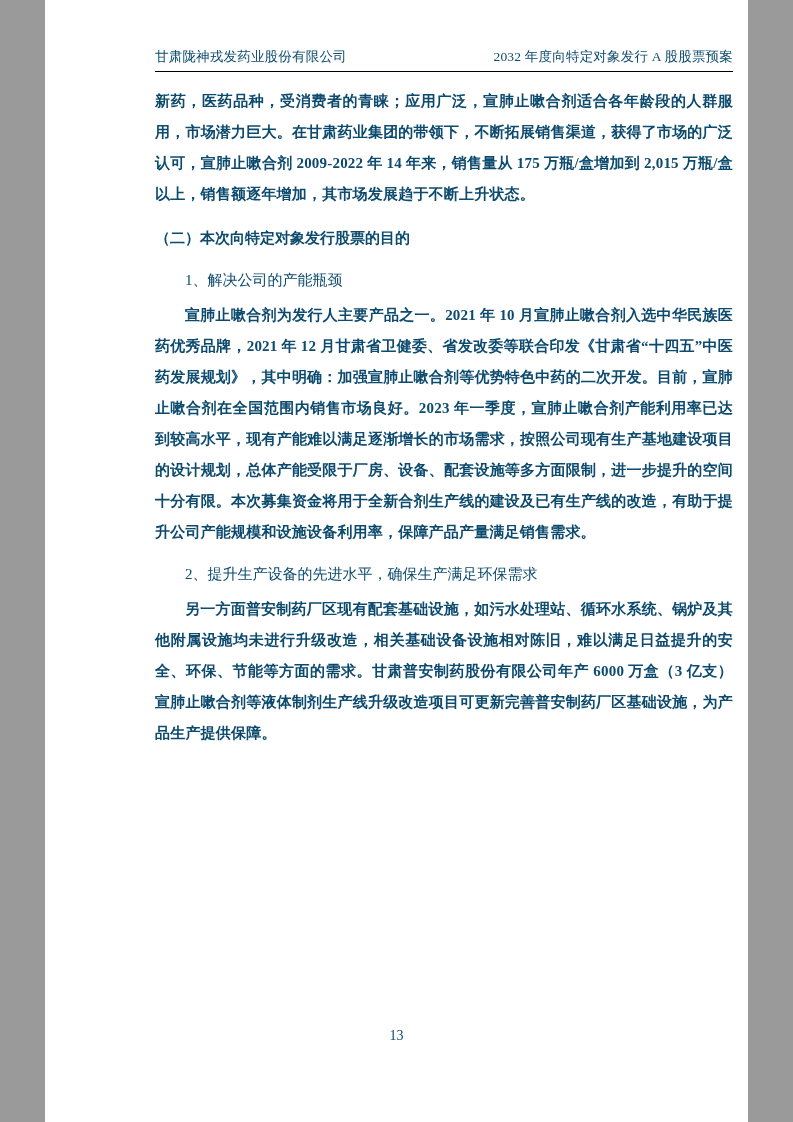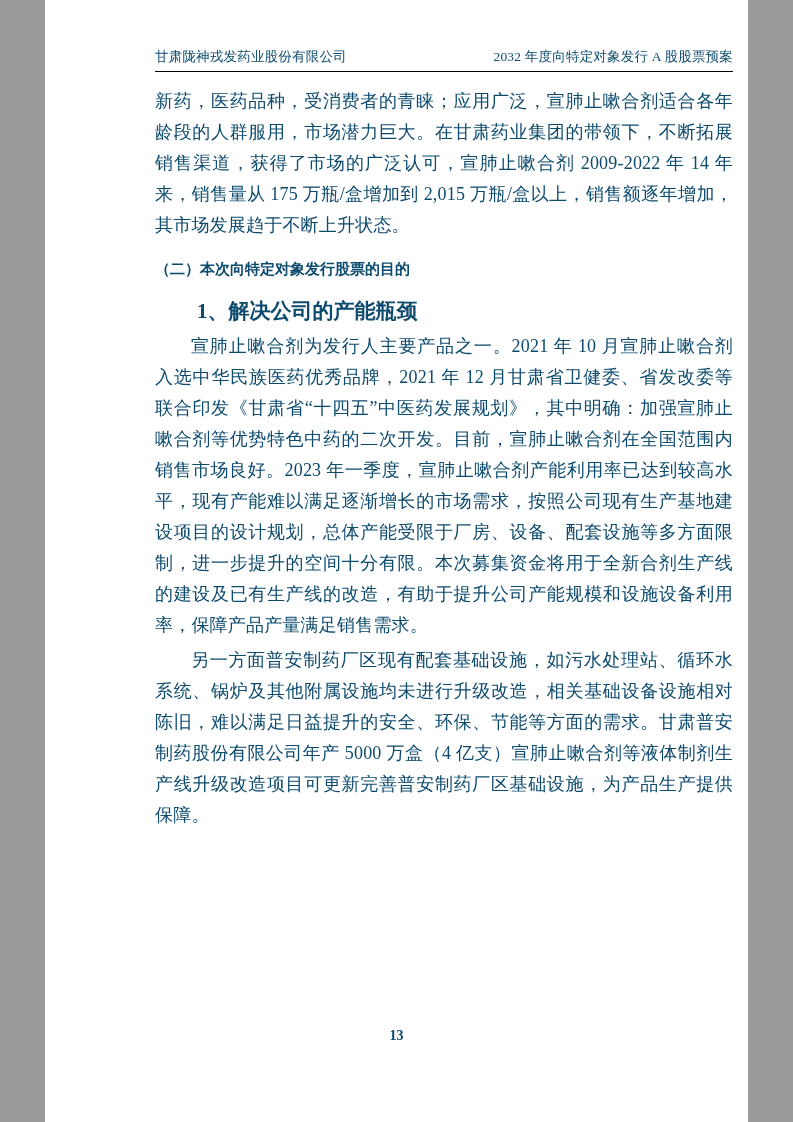--- a/index.html
+++ b/index.html
@@ -37,53 +37,53 @@
   .header-left {
     white-space: nowrap;
   }
   .header-right {
     white-space: nowrap;
   }
   .body-text {
     margin-top: 14px;
   }
   p.para {
-    font-size: 18px;
+    font-size: 15px;
     line-height: 31px;
     margin: 0 0 4px 0;
     text-align: justify;
     text-justify: inter-ideograph;
     letter-spacing: 0.2px;
+    font-weight: bold;
   }
   p.indent {
     text-indent: 2em;
   }
   p.heading2 {
     font-size: 15px;
     line-height: 31px;
     margin: 13px 0 6px 0;
     font-weight: bold;
     text-indent: 0;
   }
   p.heading3 {
-    font-size: 21px;
+    font-size: 15px;
     line-height: 31px;
     margin: 11px 0 4px 0;
-    font-weight: bold;
+    font-weight: normal;
     text-indent: 2em;
   }
   .page-number {
     position: absolute;
     left: 0;
     right: 0;
     top: 1028px;
     text-align: center;
     font-size: 14px;
     font-family: "Liberation Serif", "DejaVu Serif", serif;
-    font-weight: bold;
   }
 </style>
 </head>
 <body>
 
 <div class="page">
 
   <div class="content">
 
     <div class="header">
@@ -94,22 +94,23 @@
     <div class="body-text">
 
       <p class="para">新药，医药品种，受消费者的青睐；应用广泛，宣肺止嗽合剂适合各年龄段的人群服用，市场潜力巨大。在甘肃药业集团的带领下，不断拓展销售渠道，获得了市场的广泛认可，宣肺止嗽合剂 2009-2022 年 14 年来，销售量从 175 万瓶/盒增加到 2,015 万瓶/盒以上，销售额逐年增加，其市场发展趋于不断上升状态。</p>
 
       <p class="heading2">（二）本次向特定对象发行股票的目的</p>
 
       <p class="heading3">1、解决公司的产能瓶颈</p>
 
       <p class="para indent">宣肺止嗽合剂为发行人主要产品之一。2021 年 10 月宣肺止嗽合剂入选中华民族医药优秀品牌，2021 年 12 月甘肃省卫健委、省发改委等联合印发《甘肃省“十四五”中医药发展规划》，其中明确：加强宣肺止嗽合剂等优势特色中药的二次开发。目前，宣肺止嗽合剂在全国范围内销售市场良好。2023 年一季度，宣肺止嗽合剂产能利用率已达到较高水平，现有产能难以满足逐渐增长的市场需求，按照公司现有生产基地建设项目的设计规划，总体产能受限于厂房、设备、配套设施等多方面限制，进一步提升的空间十分有限。本次募集资金将用于全新合剂生产线的建设及已有生产线的改造，有助于提升公司产能规模和设施设备利用率，保障产品产量满足销售需求。</p>
 
+      <p class="heading3">2、提升生产设备的先进水平，确保生产满足环保需求</p>
 
 
-      <p class="para indent">另一方面普安制药厂区现有配套基础设施，如污水处理站、循环水系统、锅炉及其他附属设施均未进行升级改造，相关基础设备设施相对陈旧，难以满足日益提升的安全、环保、节能等方面的需求。甘肃普安制药股份有限公司年产 5000 万盒（4 亿支）宣肺止嗽合剂等液体制剂生产线升级改造项目可更新完善普安制药厂区基础设施，为产品生产提供保障。</p>
+      <p class="para indent">另一方面普安制药厂区现有配套基础设施，如污水处理站、循环水系统、锅炉及其他附属设施均未进行升级改造，相关基础设备设施相对陈旧，难以满足日益提升的安全、环保、节能等方面的需求。甘肃普安制药股份有限公司年产 6000 万盒（3 亿支）宣肺止嗽合剂等液体制剂生产线升级改造项目可更新完善普安制药厂区基础设施，为产品生产提供保障。</p>
 
     </div>
   </div>
 
   <div class="page-number">13</div>
 
 </div>
 
 </body></html>

